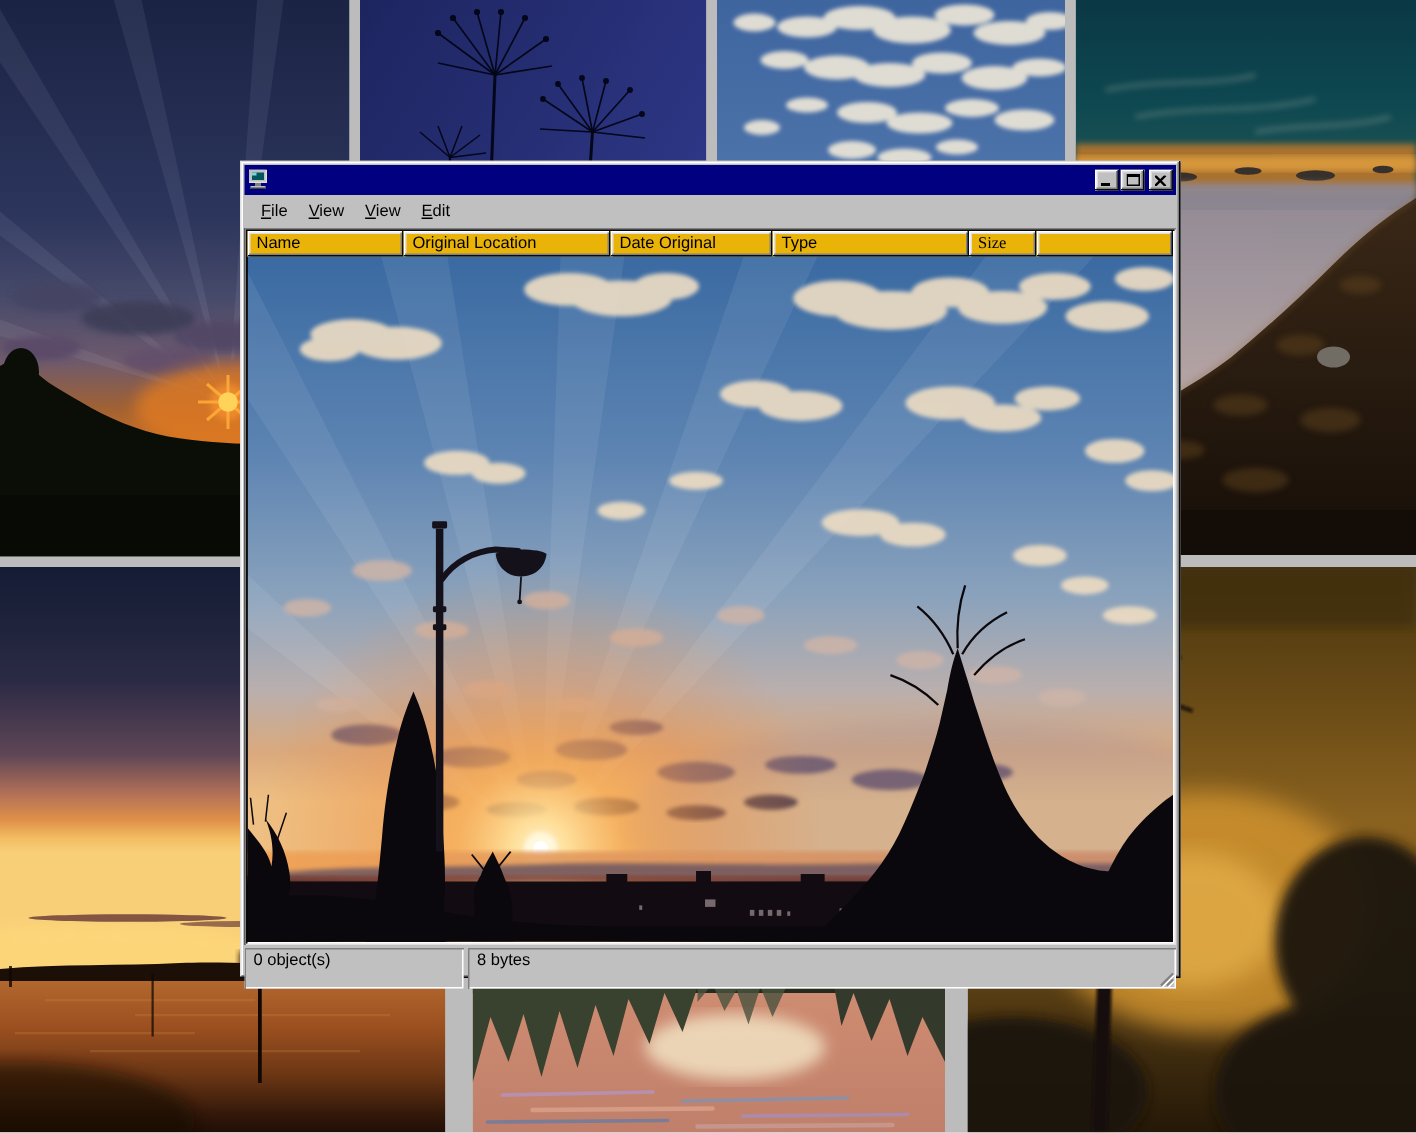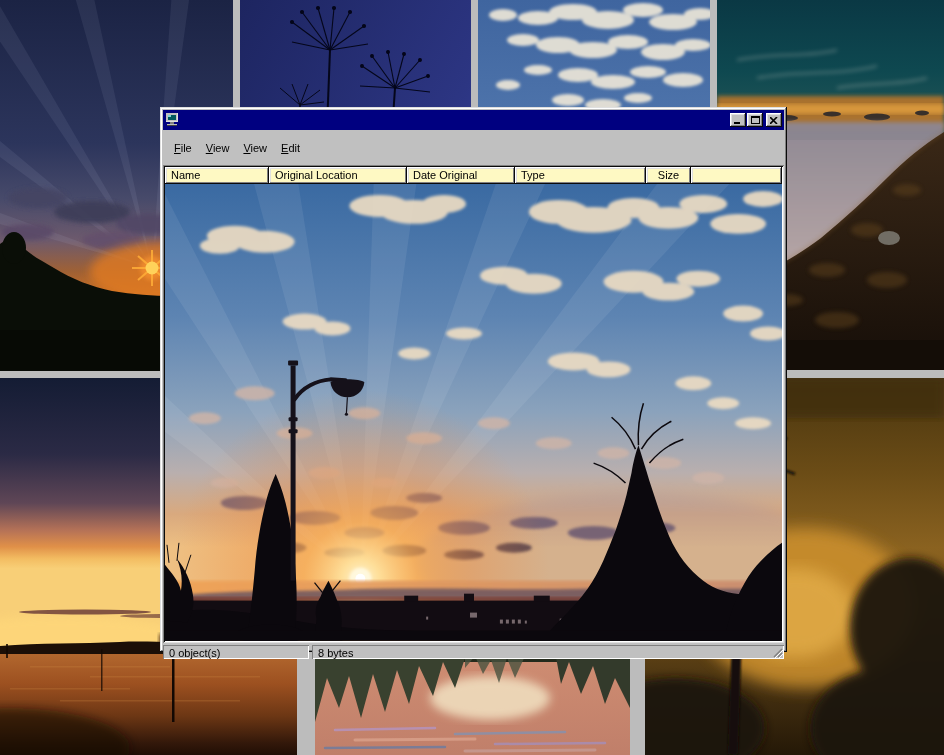--- a/index.html
+++ b/index.html
@@ -12,36 +12,36 @@
   .win{position:absolute;left:160px;top:107px;width:627px;height:545px;background:#c0c0c0;
        box-shadow:inset -1px -1px #0a0a0a, inset 1px 1px #dfdfdf, inset -2px -2px #808080, inset 2px 2px #ffffff;
        padding:3px;z-index:10;display:flex;flex-direction:column;box-sizing:border-box;}
   .titlebar{height:18px;background:#000080;display:flex;align-items:center;padding:1px 2px;flex:0 0 auto;}
   .title-icon{width:16px;height:14px;margin-right:3px;}
   .title-text{color:#fff;font-size:11px;font-weight:bold;flex:1 1 auto;}
   .tb-btn{width:16px;height:14px;background:#c0c0c0;margin-left:1px;flex:0 0 auto;
           box-shadow:inset -1px -1px #0a0a0a, inset 1px 1px #ffffff, inset -2px -2px #808080, inset 2px 2px #dfdfdf;
           display:flex;align-items:center;justify-content:center;}
   .tb-btn.close{margin-left:3px;}
-  .menubar{display:flex;align-items:center;height:35px;padding-left:4px;flex:0 0 auto;}
+  .menubar{display:flex;align-items:center;height:22px;padding-left:4px;flex:0 0 auto;}
   .menu-item{display:inline-block;font-size:11px;color:#000;padding:2px 7px;}
   .menu-item::first-letter{text-decoration:underline;}
   .client{flex:1 1 auto;background:#000;position:relative;display:flex;flex-direction:column;
           box-shadow:inset 1px 1px #808080, inset -1px -1px #dfdfdf, inset 2px 2px #0a0a0a, inset -2px -2px #ffffff;
           padding:2px;}
   .header-row{display:flex;flex:0 0 17px;background:#c0c0c0;}
-  .col-hdr{box-sizing:border-box;height:17px;background:#fef9c3;font-size:11px;color:#000;
+  .col-hdr{box-sizing:border-box;height:17px;background:#eab308;font-size:11px;color:#000;
            padding:2px 6px 0 6px;overflow:hidden;white-space:nowrap;
            box-shadow:inset -1px -1px #0a0a0a, inset 1px 1px #ffffff, inset -2px -2px #808080, inset 2px 2px #dfdfdf;}
-  .col-size{text-align:center;}
+  .col-size{text-align:left;font-family:Liberation Serif, serif;}
   .col-fill{flex:1 1 auto;}
   .list-area{flex:1 1 auto;position:relative;overflow:hidden;}
   .list-area svg{display:block;width:100%;height:100%;}
   .statusbar{flex:0 0 18px;display:flex;margin-top:2px;}
-  .status-pane{box-sizing:border-box;height:14px;background:#c0c0c0;font-size:11px;color:#000;
+  .status-pane{box-sizing:border-box;height:27px;background:#c0c0c0;font-size:11px;color:#000;
                padding:2px 6px 0 6px;box-shadow:inset 1px 1px #808080, inset -1px -1px #ffffff;}
   .pane-objects{width:146px;flex:0 0 auto;margin-right:3px;}
   .pane-bytes{flex:1 1 auto;position:relative;}
   .grip{position:absolute;right:1px;bottom:1px;width:12px;height:12px;}
 </style>
 </head>
 <body>
 
 <div id="screen">
 

